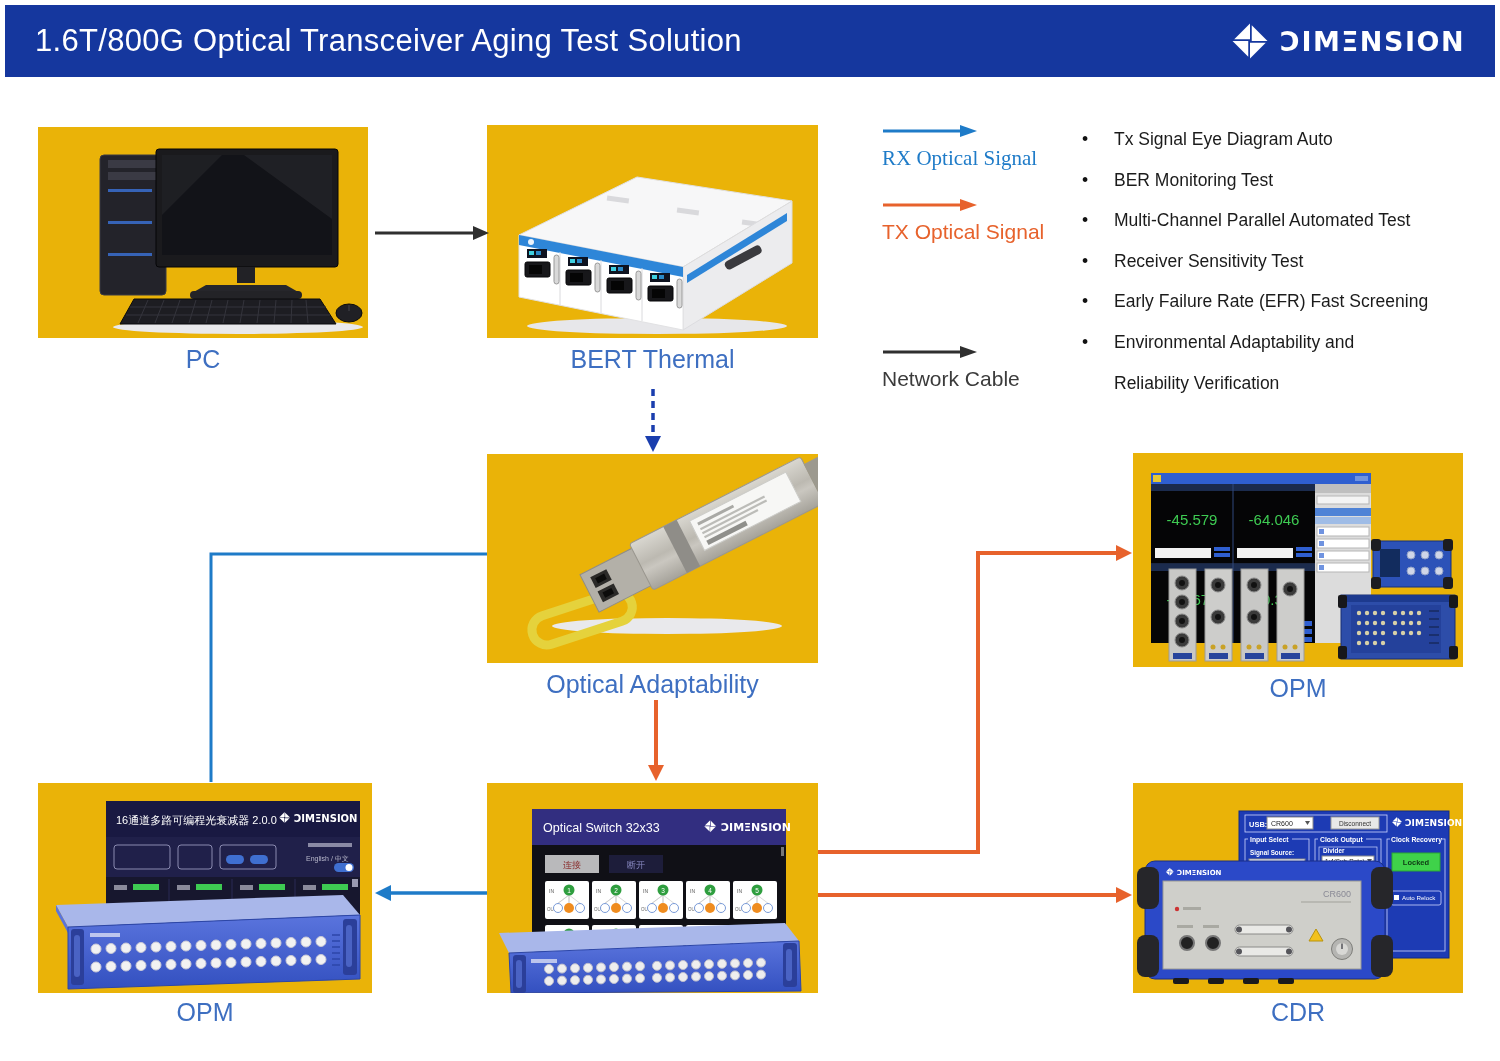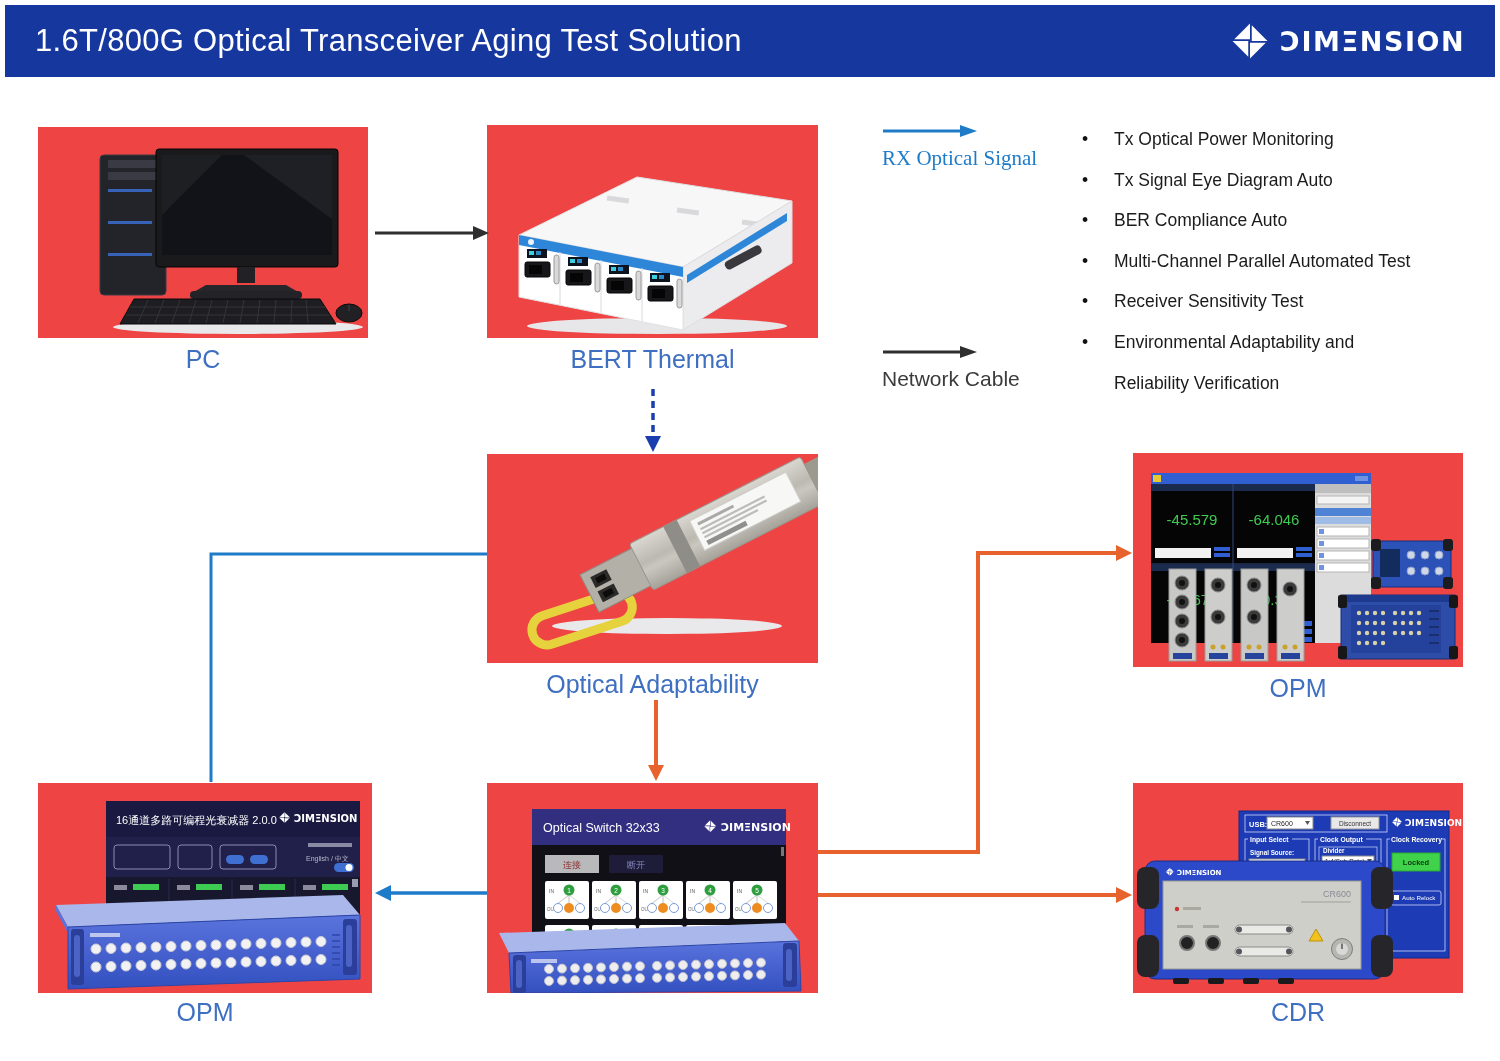--- a/index.html
+++ b/index.html
@@ -6,21 +6,21 @@
   .canvas{position:relative;width:1500px;height:1061px;background:#fff;overflow:hidden;}
 
   
   .header{position:absolute;left:5px;top:5px;width:1490px;height:72px;background:#15379E;
           display:flex;align-items:center;justify-content:space-between;padding:0 30px;box-sizing:border-box;}
   .header .title{color:#fff;font-size:31px;font-weight:400;letter-spacing:.3px;}
   .logo{display:flex;align-items:center;gap:9px;color:#fff;}
   .logo .word{font-family:"DejaVu Sans","Liberation Sans",sans-serif;font-weight:700;font-size:27px;letter-spacing:1.5px;}
 
   
-  .box{position:absolute;background:#ef4444;overflow:hidden;}
+  .box{position:absolute;background:#eab308;overflow:hidden;}
   .nodelabel{position:absolute;color:#3E6FC1;font-size:25px;font-weight:400;text-align:center;}
 
   
   .legend-item{position:absolute;left:882px;}
   .legend-label{display:block;font-size:21px;font-weight:500;margin-top:3px;}
   .c-rx{color:#1E7BC8;font-family:Liberation Serif, serif;} .c-tx{color:#E7622C;} .c-es{color:#1A3EAE;} .c-nc{color:#3B3B3B;}
   .s-rx{stroke:#1E7BC8;} .f-rx{fill:#1E7BC8;}
   .s-tx{stroke:#E7622C;} .f-tx{fill:#E7622C;}
   .s-es{stroke:#1A3EAE;} .f-es{fill:#1A3EAE;}
   .s-nc{stroke:#2F2F2F;} .f-nc{fill:#2F2F2F;}
@@ -71,34 +71,41 @@
     </span>
   </div>
 
   <div class="legend-item" style="top:123px">
     <svg width="96" height="16">
       <line x1="1" y1="8" x2="78" y2="8" class="s-rx" stroke-width="3"></line>
       <polygon points="78,2 95,8 78,14" class="f-rx"></polygon>
     </svg>
     <span class="legend-label c-rx">RX Optical Signal</span>
   </div>
+  <div class="legend-item" style="top:197px">
+    <svg width="96" height="16">
+      <line x1="1" y1="8" x2="78" y2="8" class="s-tx" stroke-width="3"></line>
+      <polygon points="78,2 95,8 78,14" class="f-tx"></polygon>
+    </svg>
+    <span class="legend-label c-tx">TX Optical Signal</span>
+  </div>
   <div class="legend-item" style="top:344px">
     <svg width="96" height="16">
       <line x1="1" y1="8" x2="78" y2="8" class="s-nc" stroke-width="3"></line>
       <polygon points="78,2 95,8 78,14" class="f-nc"></polygon>
     </svg>
     <span class="legend-label c-nc">Network Cable</span>
   </div>
 
   <ul class="features">
-    <li>Tx Optical Power Monitoring</li>
     <li>Tx Signal Eye Diagram Auto</li>
-    <li>BER Compliance Auto</li>
+    <li>BER Monitoring Test</li>
     <li>Multi-Channel Parallel Automated Test</li>
     <li>Receiver Sensitivity Test</li>
+    <li>Early Failure Rate (EFR) Fast Screening</li>
     <li>Environmental Adaptability and</li>
     <li class="cont">Reliability Verification</li>
   </ul>
 
   <div class="box" style="left:38px;top:127px;width:330px;height:211px">
     <svg width="330" height="211">
       <ellipse cx="200" cy="200" rx="125" ry="7" fill="#e9e9ec"></ellipse>
       <g>
         <rect x="62" y="28" width="66" height="140" rx="4" fill="#23232a" stroke="#3a3a42"></rect>
         <rect x="70" y="33" width="50" height="8" fill="#3a3a44"></rect>

